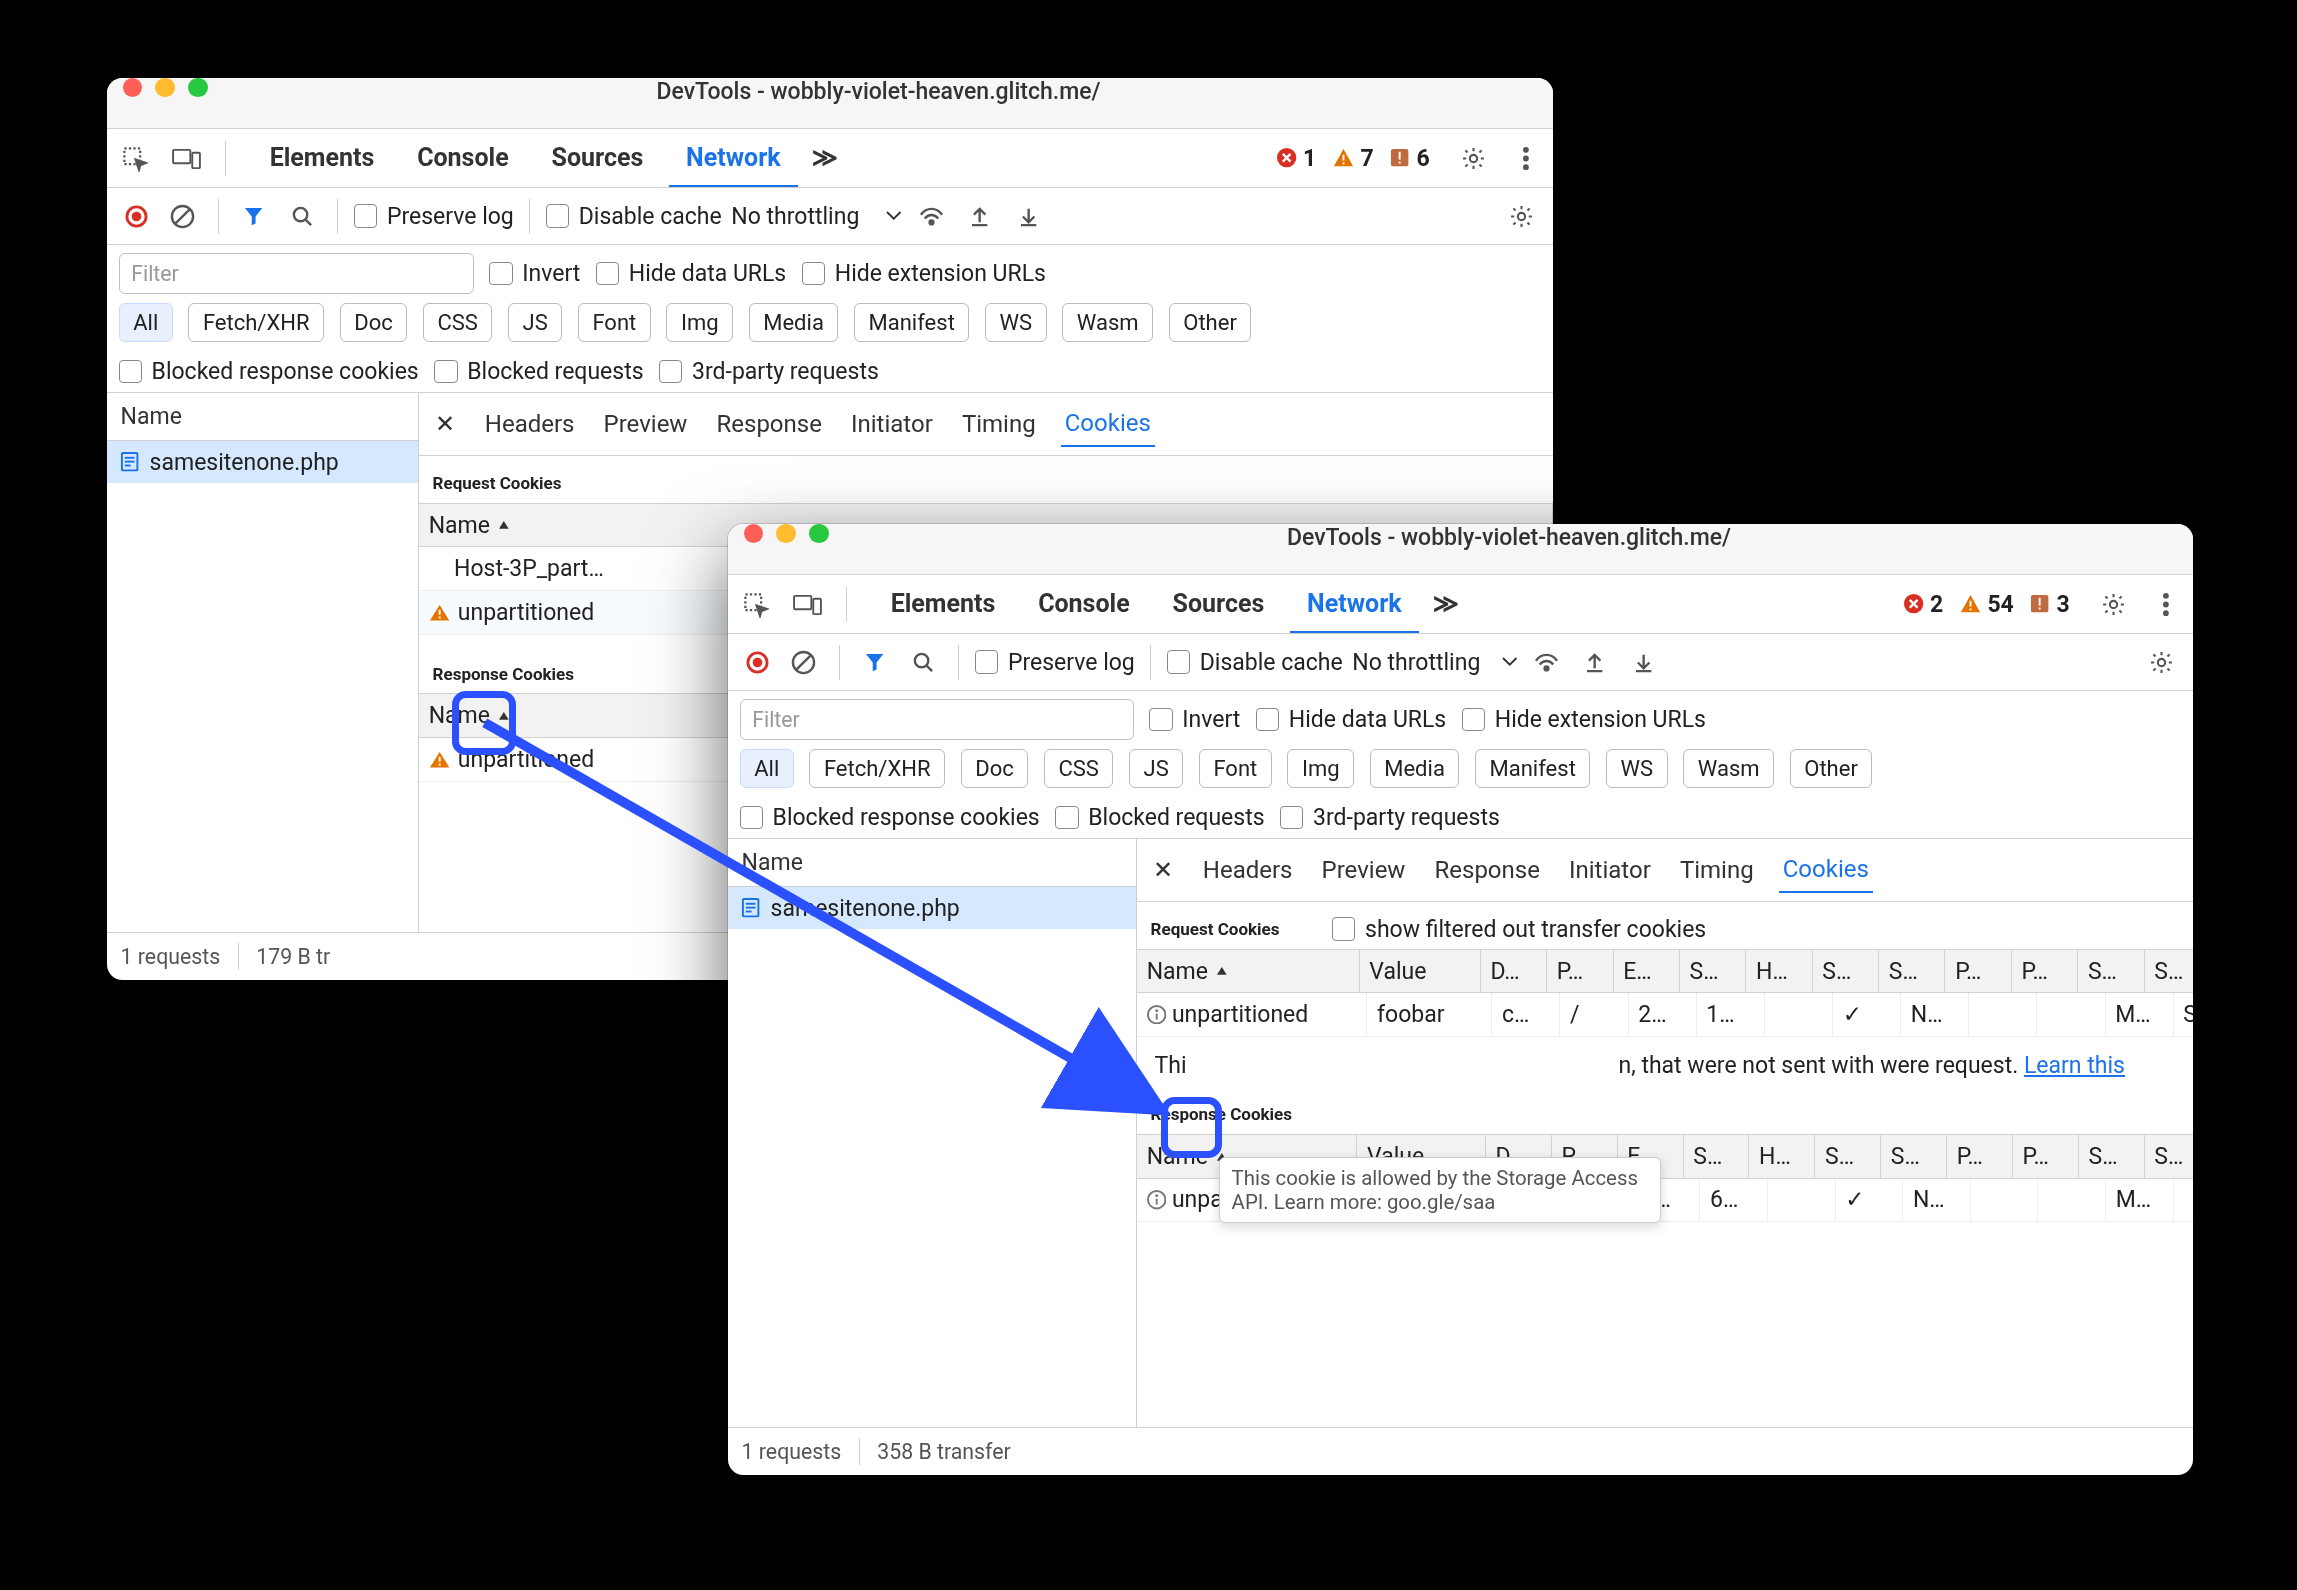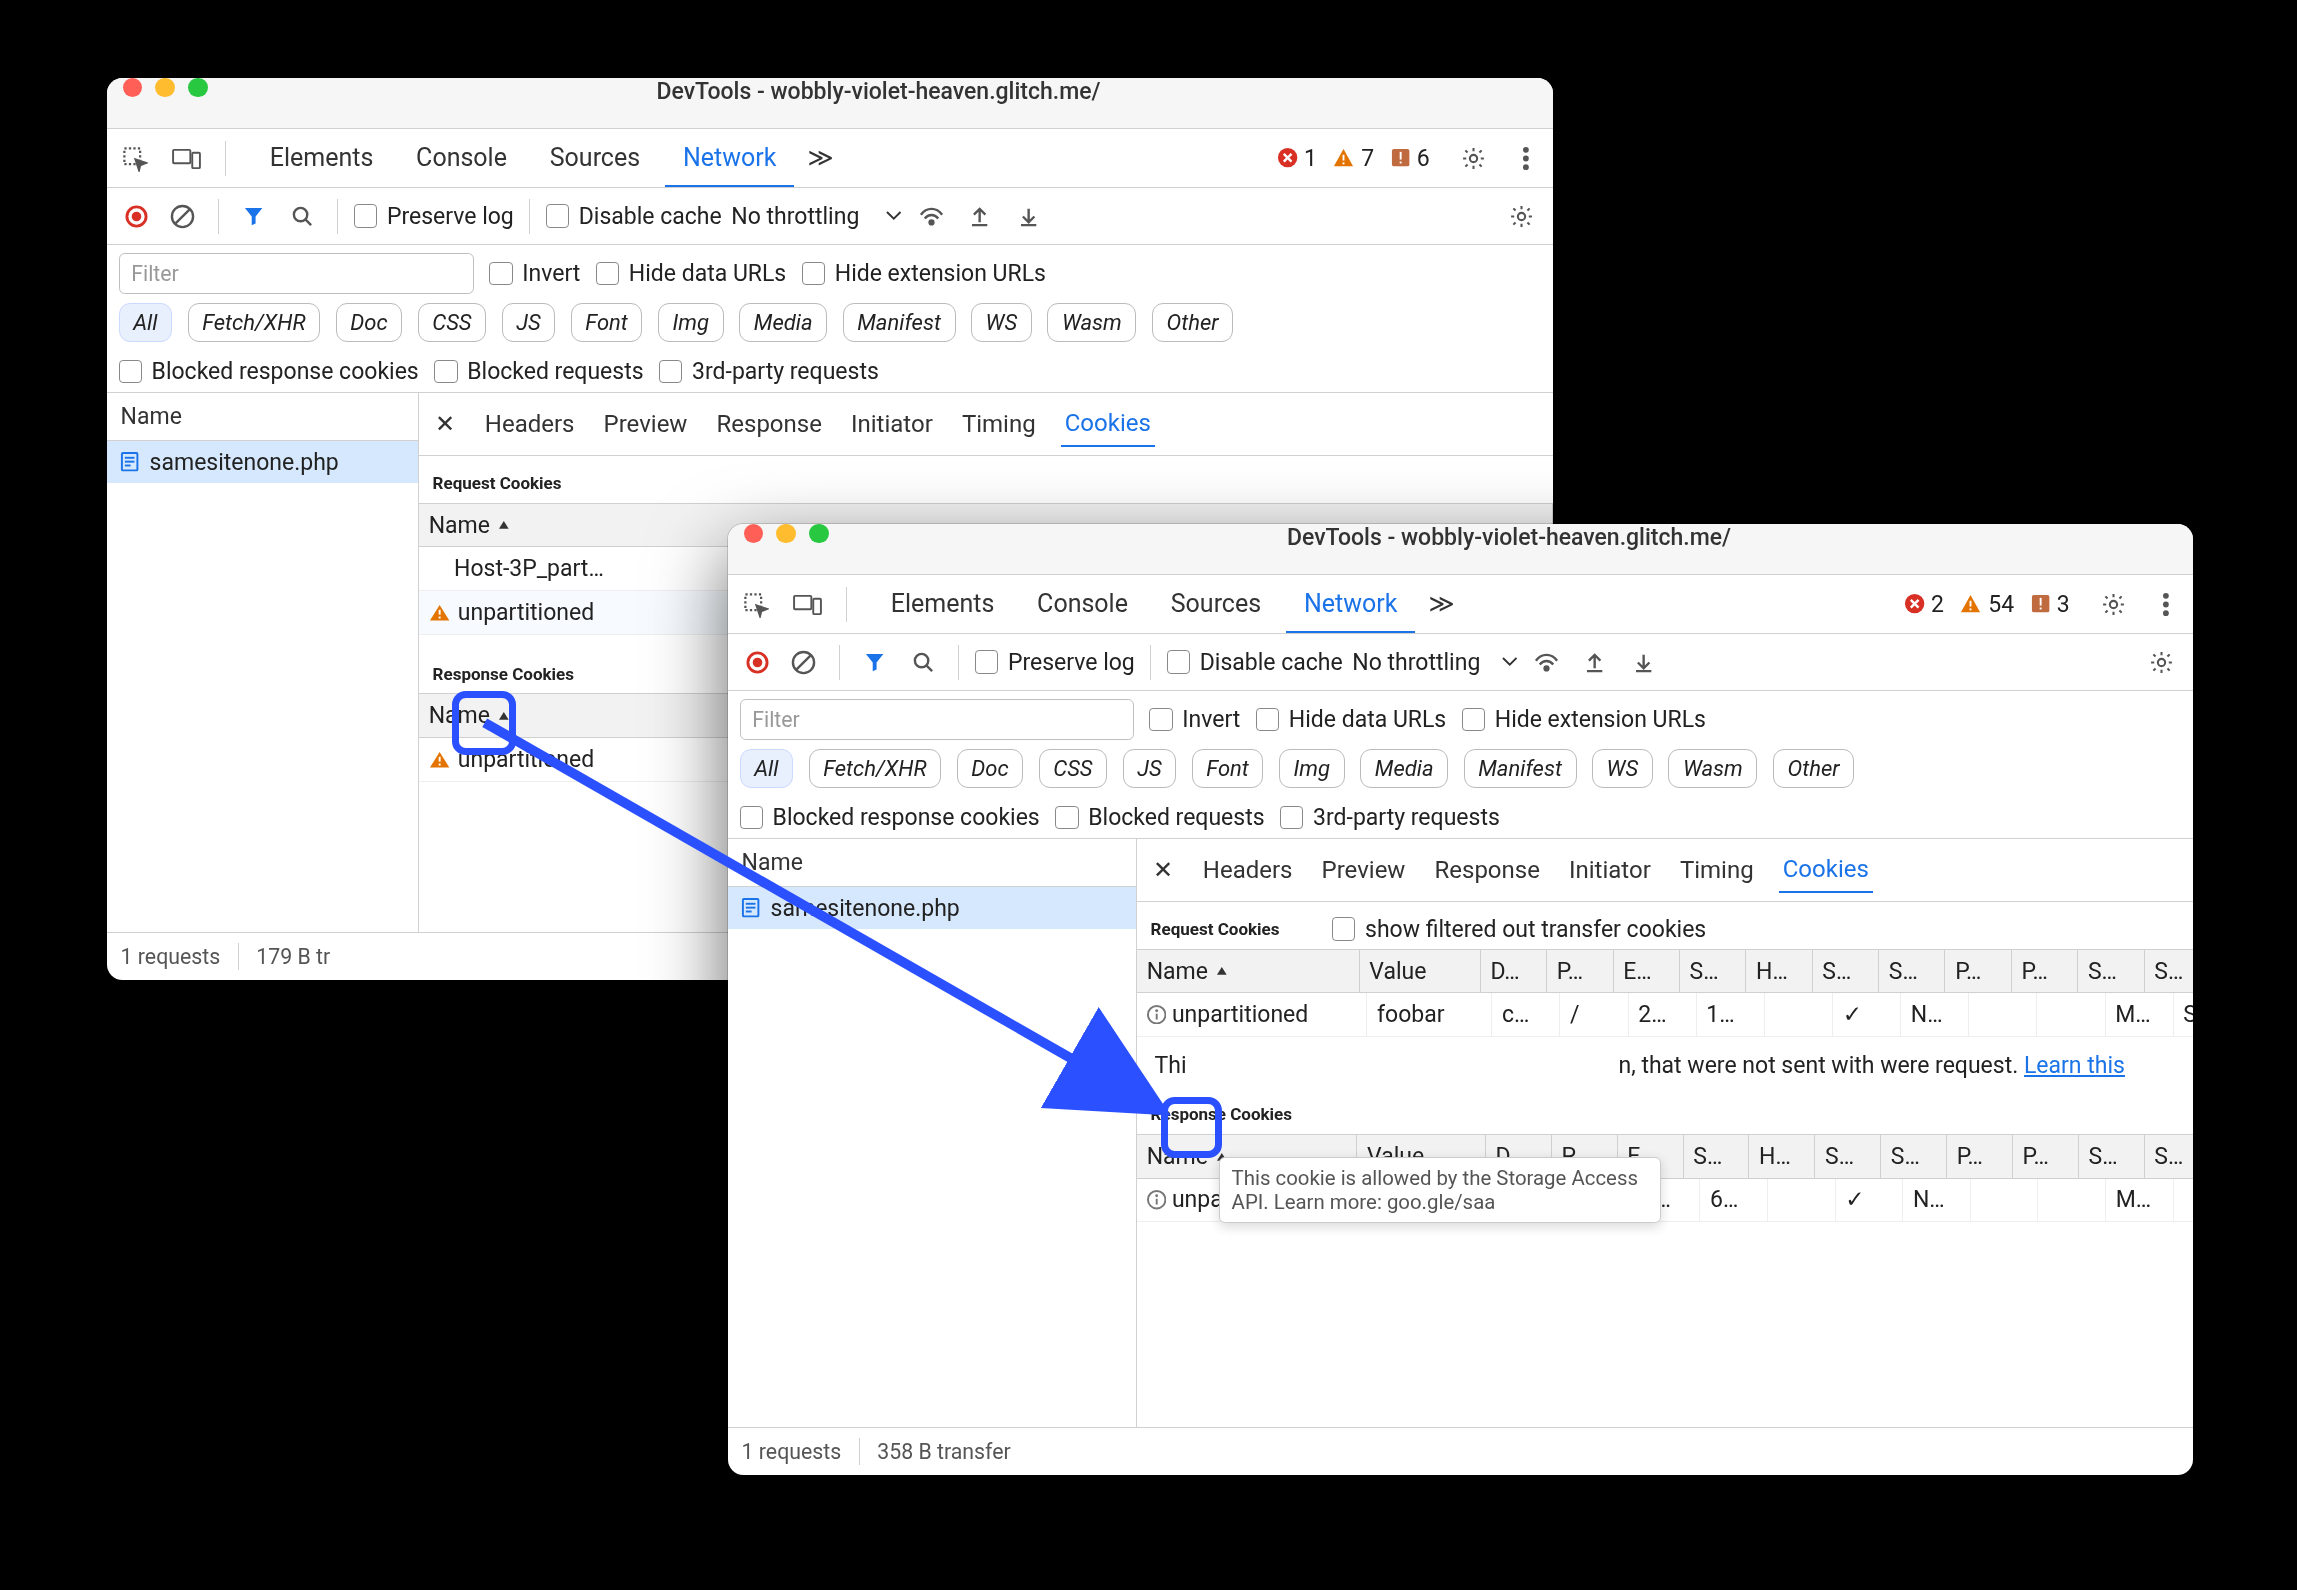--- a/index.html
+++ b/index.html
@@ -28,40 +28,40 @@
     display:flex;flex-direction:column;overflow:hidden;
   }
   .titlebar{height:50px;display:flex;align-items:flex-start;padding:0 15.5px;background:var(--title);border-bottom:1px solid var(--border);}
   .traffic{display:flex;gap:13.6px;margin-right:11.6px;}
   .dot{width:19.4px;height:19.4px;border-radius:50%;}
   .dot.r{background:#ff5f57;}
   .dot.y{background:#febc2e;}
   .dot.g{background:#28c840;}
   .title{flex:1;text-align:center;font-size:23px;color:#333;font-weight:500;}
 
-  .tabbar{display:flex;align-items:center;height:58px;padding:0 7.8px;border-bottom:1px solid var(--border);gap:13px;}
+  .tabbar{display:flex;align-items:center;height:58px;padding:0 7.8px;border-bottom:1px solid var(--border);gap:13px;font-weight:bold;}
   .iconbtn{width:39px;height:39px;display:flex;align-items:center;justify-content:center;border-radius:5.8px;color:#555;}
   .iconbtn.circle{width:35px;height:35px;}
   .tabs{display:flex;gap:7.8px;margin-left:7.8px;}
   .tab{padding:13.6px 17.5px;font-size:25px;color:#333;border-bottom:2.9px solid transparent;white-space:nowrap;}
   .tab.active{color:var(--blue);border-bottom-color:var(--blue);}
   .spacer{flex:1;}
   .badges{display:flex;align-items:center;gap:15.5px;font-size:23px;}
   .badge{display:flex;align-items:center;gap:5.8px;}
   .ico{display:inline-flex;align-items:center;justify-content:center;}
 
   .toolbar{display:flex;align-items:center;gap:9.7px;height:56px;padding:0 11.6px;border-bottom:1px solid var(--border);font-size:23px;flex-wrap:wrap;}
   .chk{display:flex;align-items:center;gap:9.7px;}
   .chkbox{width:21.3px;height:21.3px;border:1.9px solid #888;border-radius:3.9px;background:#fff;}
   .select{display:flex;align-items:center;gap:7.8px;}
   .sep{width:1px;height:35px;background:var(--border);margin:0 5.8px;}
 
   .filterrow{display:flex;align-items:center;gap:15.5px;padding:7.8px 11.6px;font-size:23px;flex-wrap:wrap;}
   .filterinput{height:39px;border:1px solid var(--border2);border-radius:5.8px;padding:0 11.6px;font-size:21.3px;color:#999;display:flex;align-items:center;min-width:252px;}
-  .pill{border:1px solid #bbb;border-radius:11px;padding:5.8px 13.6px;font-size:22px;background:#fff;font-style:italic;}
+  .pill{border:1px solid #bbb;border-radius:6px;padding:5.8px 13.6px;font-size:22px;background:#fff;}
   .pill.active{background:var(--pill);border-color:#cbd9ff;color:#222;}
 
   .split{display:flex;flex:1;min-height:0;}
   .col-left{border-right:1px solid var(--border);display:flex;flex-direction:column;min-width:0;}
   .listhdr{padding:9.7px 13.6px;font-size:23px;color:#333;border-bottom:1px solid var(--border);}
   .reqrow{display:flex;align-items:center;gap:9.7px;padding:7.8px 11.6px;font-size:23px;}
   .reqrow.sel{background:var(--row-sel);}
 
   .subtabs{display:flex;align-items:center;gap:21.3px;padding:7.8px 11.6px;border-bottom:1px solid var(--border);font-size:24px;}
   .subtabs .x{width:29px;text-align:center;color:#333;}

